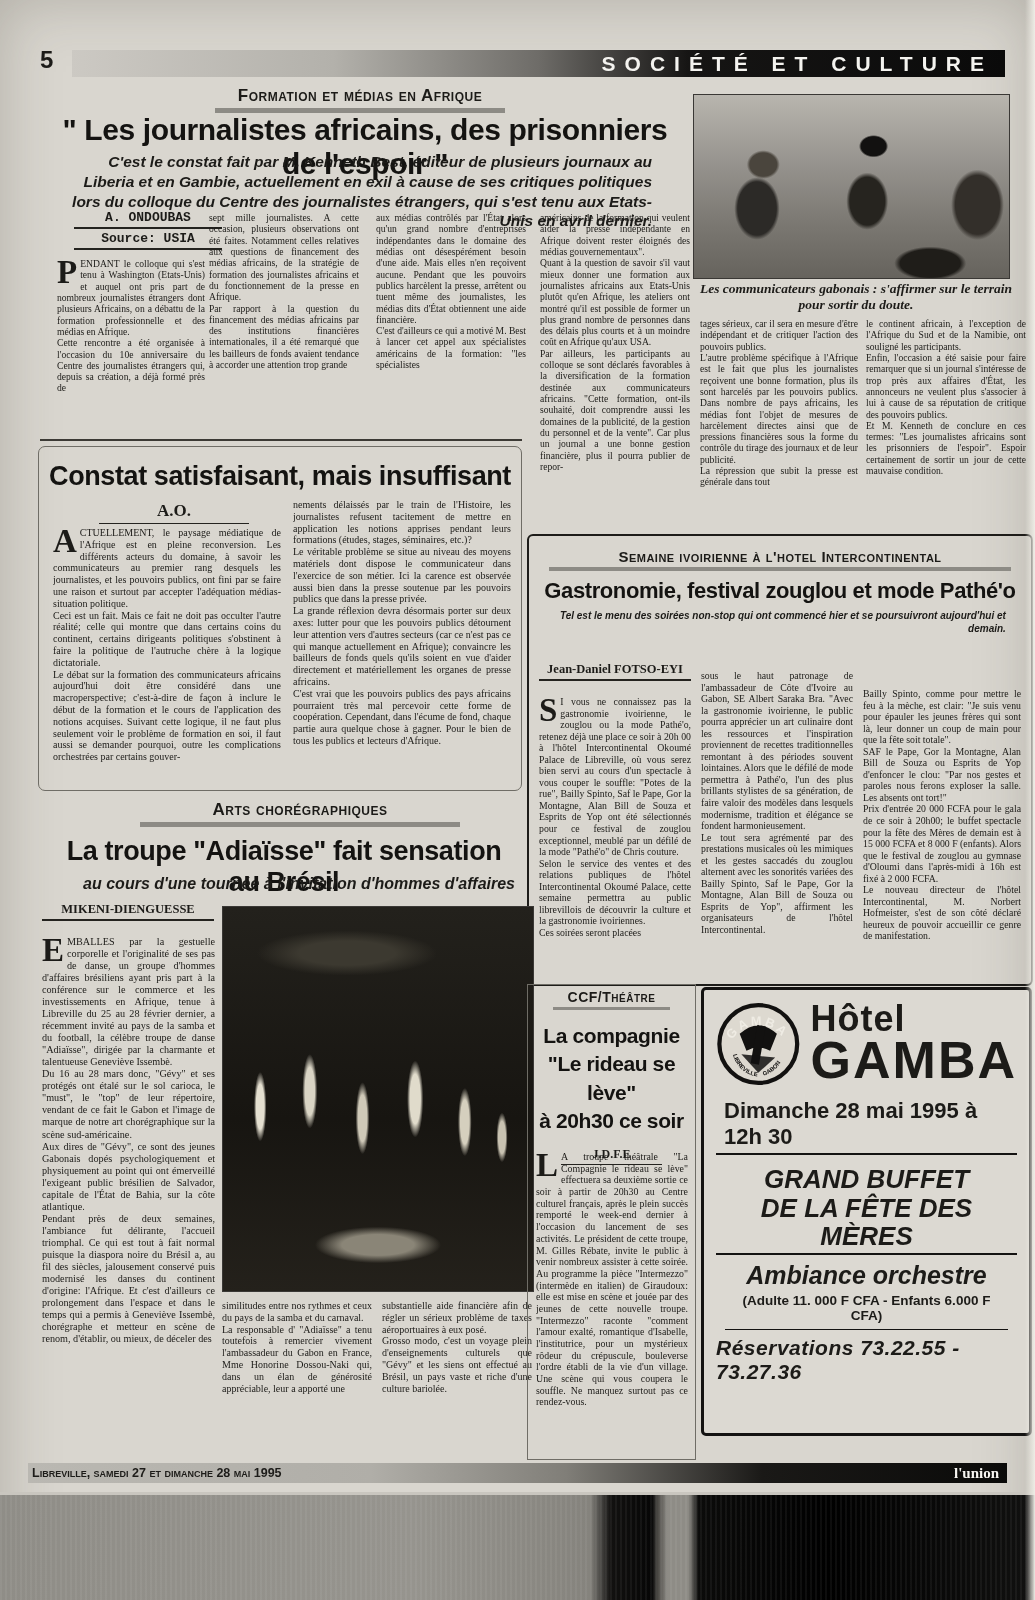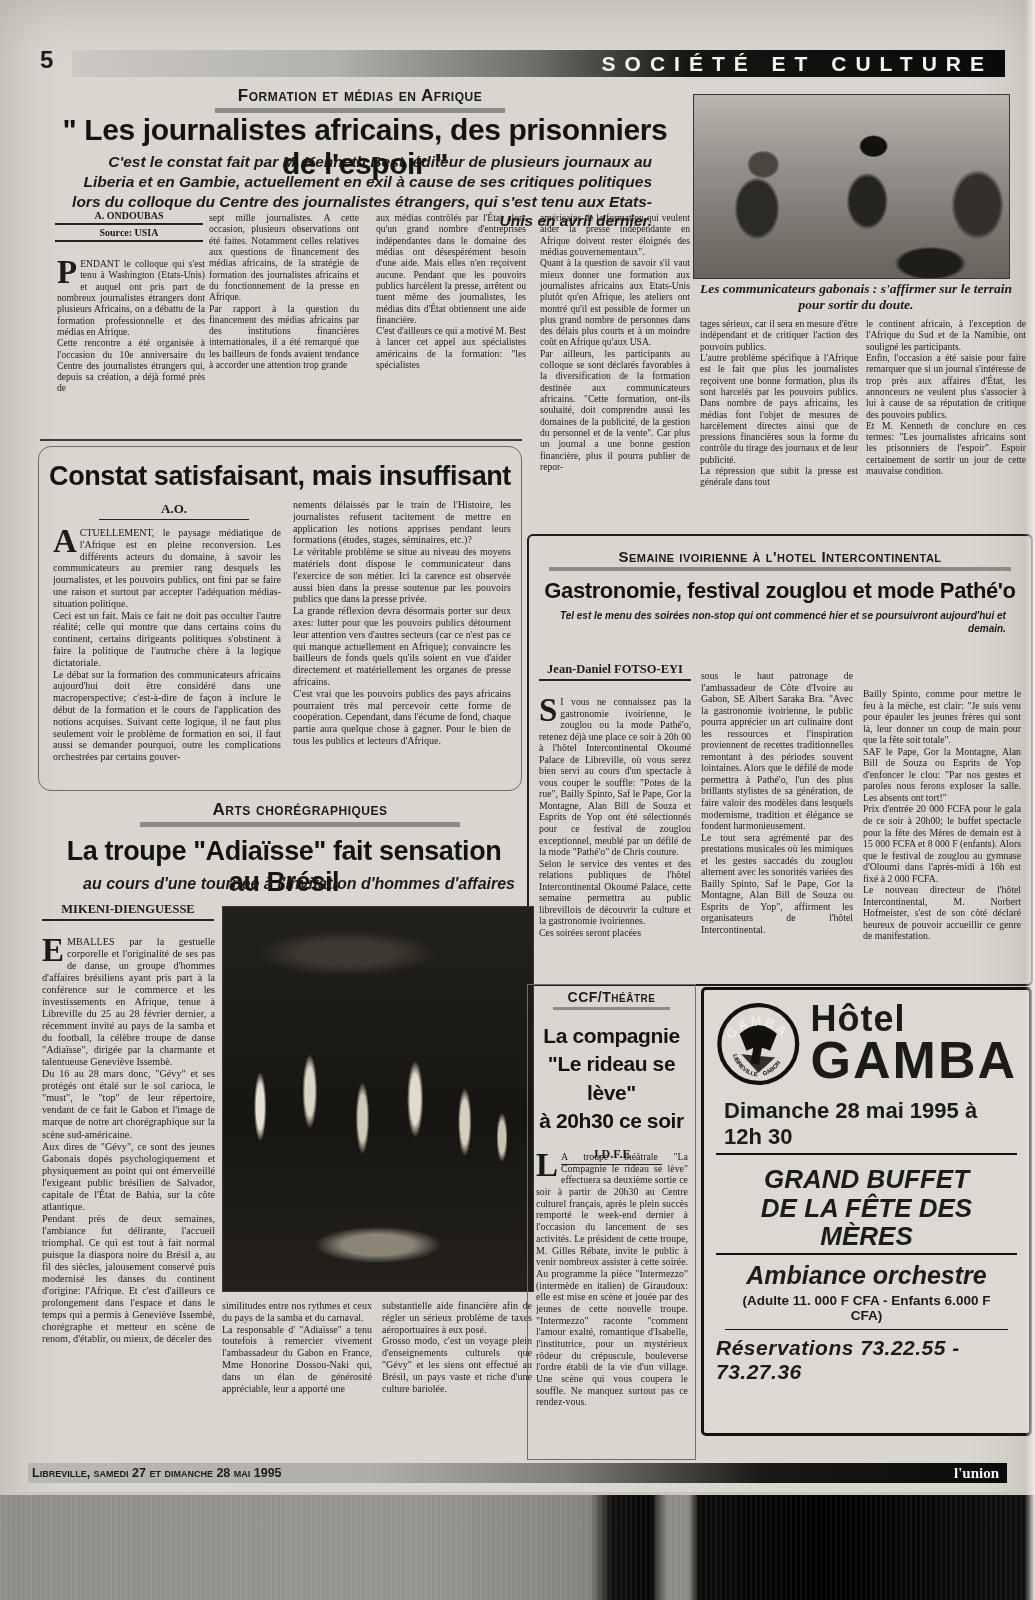--- a/index.html
+++ b/index.html
@@ -47,21 +47,21 @@
     radial-gradient(ellipse 11px 58px at 45% 55%, #cfc9b8 0 40%, transparent 62%),
     radial-gradient(ellipse 13px 62px at 62% 50%, #e0dbcb 0 40%, transparent 62%),
     radial-gradient(ellipse 11px 55px at 78% 56%, #d5cfbe 0 40%, transparent 62%),
     radial-gradient(ellipse 9px 40px at 90% 60%, #c8c2b1 0 40%, transparent 62%),
     radial-gradient(ellipse 90px 26px at 50% 88%, #8a8577 0 40%, transparent 70%),
     radial-gradient(ellipse 120px 30px at 40% 12%, #3c3930 0 40%, transparent 75%),
     linear-gradient(180deg,#23211c 0%,#171511 55%,#24211b 100%);}
   .caption{font-weight:700;font-style:italic;text-align:center;line-height:1.22;}
   
   .box{position:absolute;box-sizing:border-box;}
-  .thinbox{border:1px solid #6f6d66;border-radius:13px;}
+  .thinbox{border:1px solid #6f6d66;border-radius:7px;}
   .blackbox{border:2px solid #1d1c19;border-radius:6px;}
   
   .adbox{border:3px solid #141312;border-radius:5px;background:#dcd9d2;
          padding:8px 12px 6px;display:flex;flex-direction:column;}
   .adrow{display:flex;align-items:center;gap:10px;}
   .adhotel1{font:700 36px/0.95 "Liberation Sans",sans-serif;letter-spacing:1px;}
   .adhotel2{font:800 52px/0.95 "Liberation Sans",sans-serif;letter-spacing:2px;}
   .addate{align-self:center;font:700 22px "Liberation Sans",sans-serif;margin-top:8px;
           border-bottom:2px solid #141312;padding:0 8px 3px;}
   .buffet{align-self:center;font:800 italic 26px/1.1 "Liberation Sans",sans-serif;margin-top:10px;text-align:center;}
@@ -97,21 +97,21 @@
   <div class="abs kicker" style="left:215px;top:86px;width:290px;font-size:17px;">
     <span>Formation et médias en Afrique</span>
     <div class="kbar"></div>
   </div>
   <div class="abs headline" style="left:50px;top:113px;width:630px;font-size:30px;">" Les journalistes africains, des prisonniers de l'espoir "</div>
   <div class="abs standfirst" style="left:72px;top:152px;width:580px;font-size:15.5px;">C'est le constat fait par M. Kenneth Best, éditeur de plusieurs journaux au Liberia et en Gambie, actuellement en exil à cause de ses critiques politiques lors du colloque du Centre des journalistes étrangers, qui s'est tenu aux Etats-Unis en avril dernier.</div>
 
   <div class="abs photo newsphoto" style="left:693px;top:94px;width:315px;height:183px;"></div>
   <div class="abs caption" style="left:690px;top:281px;width:332px;font-size:13.5px;">Les communicateurs gabonais : s'affirmer sur le terrain pour sortir du doute.</div>
 
-  <div class="abs" style="left:55px;top:210px;width:148px;font-size:10px;">
+  <div class="abs" style="left:74px;top:210px;width:148px;font-size:13px;font-family:Liberation Mono, monospace;">
     <div class="byline">A. ONDOUBAS</div>
     <div class="byline">Source: USIA</div>
   </div>
   <div class="col" style="left:57px;top:258px;width:148px;height:178px;"><span class="dropcap">P</span><span>ENDANT le colloque qui s'est tenu à Washington (Etats-Unis) et auquel ont pris part de nombreux journalistes étrangers dont plusieurs Africains, on a débattu de la formation professionnelle et des médias en Afrique.
 Cette rencontre a été organisée à l'occasion du 10e anniversaire du Centre des journalistes étrangers qui, depuis sa création, a déjà formé près de</span></div>
   <div class="col" style="left:209px;top:212px;width:150px;height:224px;">sept mille journalistes. A cette occasion, plusieurs observations ont été faites. Notamment celles relatives aux questions de financement des médias africains, de la stratégie de formation des journalistes africains et du fonctionnement de la presse en Afrique.
 Par rapport à la question du financement des médias africains par des institutions financières internationales, il a été remarqué que les bailleurs de fonds avaient tendance à accorder une attention trop grande</div>
   <div class="col" style="left:376px;top:212px;width:150px;height:224px;">aux médias contrôlés par l'État alors qu'un grand nombre d'entreprises indépendantes dans le domaine des médias ont désespérément besoin d'une aide. Mais elles n'en reçoivent aucune. Pendant que les pouvoirs publics harcèlent la presse, arrêtent ou tuent même des journalistes, les médias dits d'État obtiennent une aide financière.
 C'est d'ailleurs ce qui a motivé M. Best à lancer cet appel aux spécialistes américains de la formation: "les spécialistes</div>
   <div class="col" style="left:540px;top:212px;width:150px;height:320px;">américains de la formation qui veulent aider la presse indépendante en Afrique doivent rester éloignés des médias gouvernementaux".
@@ -120,21 +120,21 @@
   <div class="col" style="left:700px;top:318px;width:158px;height:214px;">tages sérieux, car il sera en mesure d'être indépendant et de critiquer l'action des pouvoirs publics.
 L'autre problème spécifique à l'Afrique est le fait que plus les journalistes reçoivent une bonne formation, plus ils sont harcelés par les pouvoirs publics. Dans nombre de pays africains, les médias font l'objet de mesures de harcèlement directes ainsi que de pressions financières sous la forme du contrôle du tirage des journaux et de leur publicité.
 La répression que subit la presse est générale dans tout</div>
   <div class="col" style="left:866px;top:318px;width:160px;height:214px;">le continent africain, à l'exception de l'Afrique du Sud et de la Namibie, ont souligné les participants.
 Enfin, l'occasion a été saisie pour faire remarquer que si un journal s'intéresse de trop près aux affaires d'État, les annonceurs ne veulent plus s'associer à lui à cause de sa réputation de critique des pouvoirs publics.
 Et M. Kenneth de conclure en ces termes: "Les journalistes africains sont les prisonniers de l'espoir". Espoir certainement de sortir un jour de cette mauvaise condition.</div>
   <div class="abs rule" style="left:40px;top:439px;width:482px;height:2px;"></div>
 
   <div class="box thinbox" style="left:38px;top:446px;width:484px;height:345px;">
     <div class="headline" style="margin-top:14px;font-size:27px;">Constat satisfaisant, mais insuffisant</div>
-    <div class="byline abs" style="left:60px;top:54px;width:150px;font-size:13px;border-bottom-width:1.5px;text-align:center;">A.O.</div>
+    <div class="byline abs" style="left:60px;top:54px;width:150px;font-size:17px;border-bottom-width:1.5px;text-align:center;">A.O.</div>
     <div class="col" style="left:14px;top:80px;width:228px;height:256px;font-size:10px;"><span class="dropcap">A</span><span>CTUELLEMENT, le paysage médiatique de l'Afrique est en pleine reconversion. Les différents acteurs du domaine, à savoir les communicateurs au premier rang desquels les journalistes, et les pouvoirs publics, ont fini par se faire une raison et surtout par accepter l'adéquation médias-situation politique.
 Ceci est un fait. Mais ce fait ne doit pas occulter l'autre réalité; celle qui montre que dans certains coins du continent, certains dirigeants politiques s'obstinent à faire la politique de l'autruche chère à la logique dictatoriale.
 Le débat sur la formation des communicateurs africains aujourd'hui doit être considéré dans une macroperspective; c'est-à-dire de façon à inclure le début de la formation et le cours de l'application des notions acquises. Suivant cette logique, il ne faut plus seulement voir le problème de formation en soi, il faut aussi se demander pourquoi, outre les complications orchestrées par certains gouver-</span></div>
     <div class="col" style="left:254px;top:52px;width:218px;height:284px;font-size:10px;">nements délaissés par le train de l'Histoire, les journalistes refusent tacitement de mettre en application les notions apprises pendant leurs formations (études, stages, séminaires, etc.)?
 Le véritable problème se situe au niveau des moyens matériels dont dispose le communicateur dans l'exercice de son métier. Ici la carence est observée aussi bien dans la presse soutenue par les pouvoirs publics que dans la presse privée.
 La grande réflexion devra désormais porter sur deux axes: lutter pour que les pouvoirs publics détournent leur attention vers d'autres secteurs (car ce n'est pas ce qui manque actuellement en Afrique); convaincre les bailleurs de fonds quels qu'ils soient en vue d'aider directement et matériellement les organes de presse africains.
 C'est vrai que les pouvoirs publics des pays africains pourraient très mal percevoir cette forme de coopération. Cependant, dans l'écume de fond, chaque partie aura quelque chose à gagner. Pour le bien de tous les publics et lecteurs d'Afrique.</div>
   </div>
 
   <div class="box blackbox" style="left:527px;top:534px;width:506px;height:452px;">

